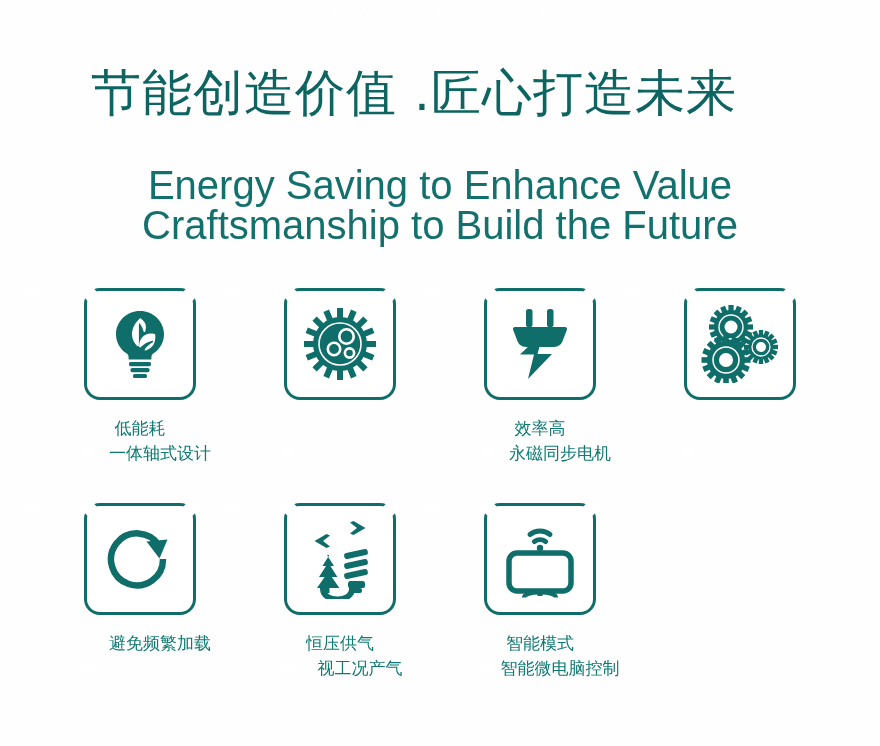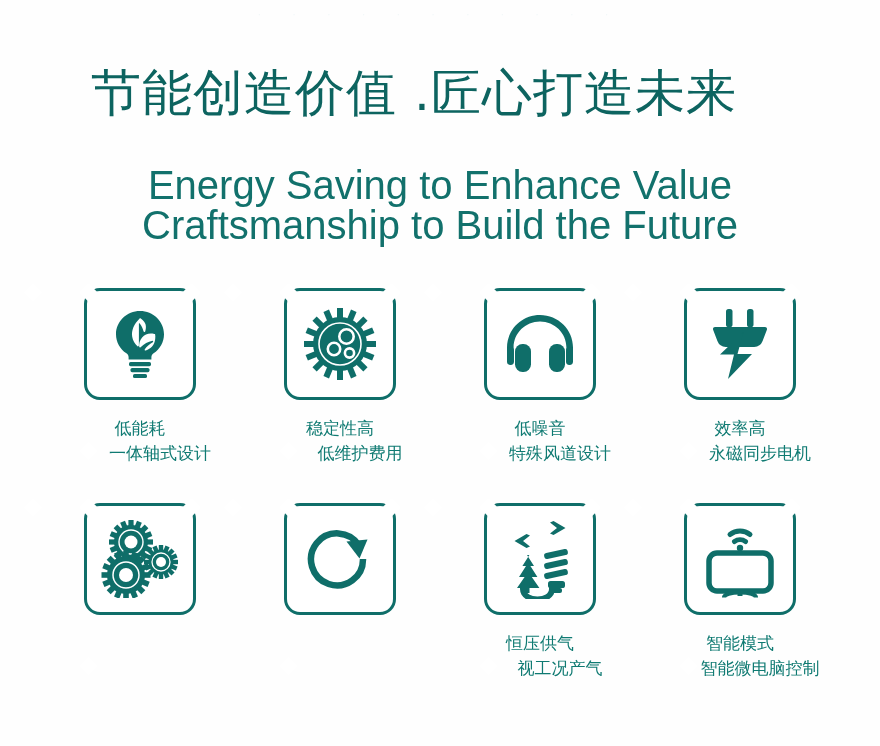--- a/index.html
+++ b/index.html
@@ -199,43 +199,22 @@
             </g>
             <circle cx="36" cy="36" r="21" fill="none" stroke="#ffffff" stroke-width="1.6"></circle>
             <g fill="none" stroke="#ffffff" stroke-width="2.6">
               <circle cx="42.5" cy="28.5" r="7.2"></circle>
               <circle cx="30" cy="41" r="6.2"></circle>
               <circle cx="45.5" cy="45" r="4.6"></circle>
             </g>
           </svg>
         </span>
       </div>
-      <div class="caption">
-        <span class="l1">稳定性高</span>
-        <span class="l2">低维护费用</span>
-      </div>
-    </div>
-
-    <div class="cell">
-      <div class="icon-box">
-        <span>
-          <svg width="74" height="62" viewBox="0 0 74 62">
-            <path fill="#0f6e69" d="M37 2C18.8 2 4 16.5 4 34.5v6c0 1.3 1.1 2.4 2.4 2.4h4.2V34.5C10.6 20.1 22.4 8.5 37 8.5S63.4 20.1 63.4 34.5v8.4h4.2c1.3 0 2.4-1.1 2.4-2.4v-6C70 16.5 55.2 2 37 2z"></path>
-            <rect fill="#0f6e69" x="12" y="31" width="16" height="28" rx="7.5"></rect>
-            <rect fill="#0f6e69" x="46" y="31" width="16" height="28" rx="7.5"></rect>
-            <rect fill="#0f6e69" x="4" y="34" width="7" height="18" rx="3.4"></rect>
-            <rect fill="#0f6e69" x="63" y="34" width="7" height="18" rx="3.4"></rect>
-          </svg>
-        </span>
-      </div>
-      <div class="caption">
-        <span class="l1">低噪音</span>
-        <span class="l2">特殊风道设计</span>
-      </div>
-    </div>
+    </div>
+
 
     <div class="cell">
       <div class="icon-box">
         <span>
           <svg width="66" height="74" viewBox="0 0 66 74">
             <g fill="#0f6e69">
               <rect x="19" y="2" width="6.5" height="18" rx="2.6"></rect>
               <rect x="40" y="2" width="6.5" height="18" rx="2.6"></rect>
               <path d="M8 20h50c1.4 0 2.4 1.4 1.9 2.7l-4.3 11.4a9 9 0 0 1-8.4 5.8H18.8a9 9 0 0 1-8.4-5.8L6.1 22.7C5.6 21.4 6.6 20 8 20z"></path>
               <path d="M36.5 25L13 47.5h14L21 72l24-25H30.5L36.5 25z"></path>
@@ -335,20 +314,21 @@
     <div class="cell">
       <div class="icon-box">
         <span>
           <svg width="70" height="70" viewBox="0 0 70 70">
             <path fill="none" stroke="#0f6e69" stroke-width="6.5" stroke-linecap="butt" d="M54 21.5A26 26 0 1 0 58 35"></path>
             <path fill="#0f6e69" d="M41.5 17.5 L62.5 15.5 L54.5 34.5 Z"></path>
           </svg>
         </span>
       </div>
       <div class="caption">
+        <span class="l2">避免频繁加载</span>
       </div>
     </div>
 
     <div class="cell">
       <div class="icon-box">
         <span>
           <svg width="76" height="80" viewBox="0 0 76 80">
             <g fill="#0f6e69">
 
               <path d="M14 7h41l-7-5.5 3.5-1.5 12 7-12 7-3.5-1.5 7-5.5H14z" transform="translate(0,2)"></path>

